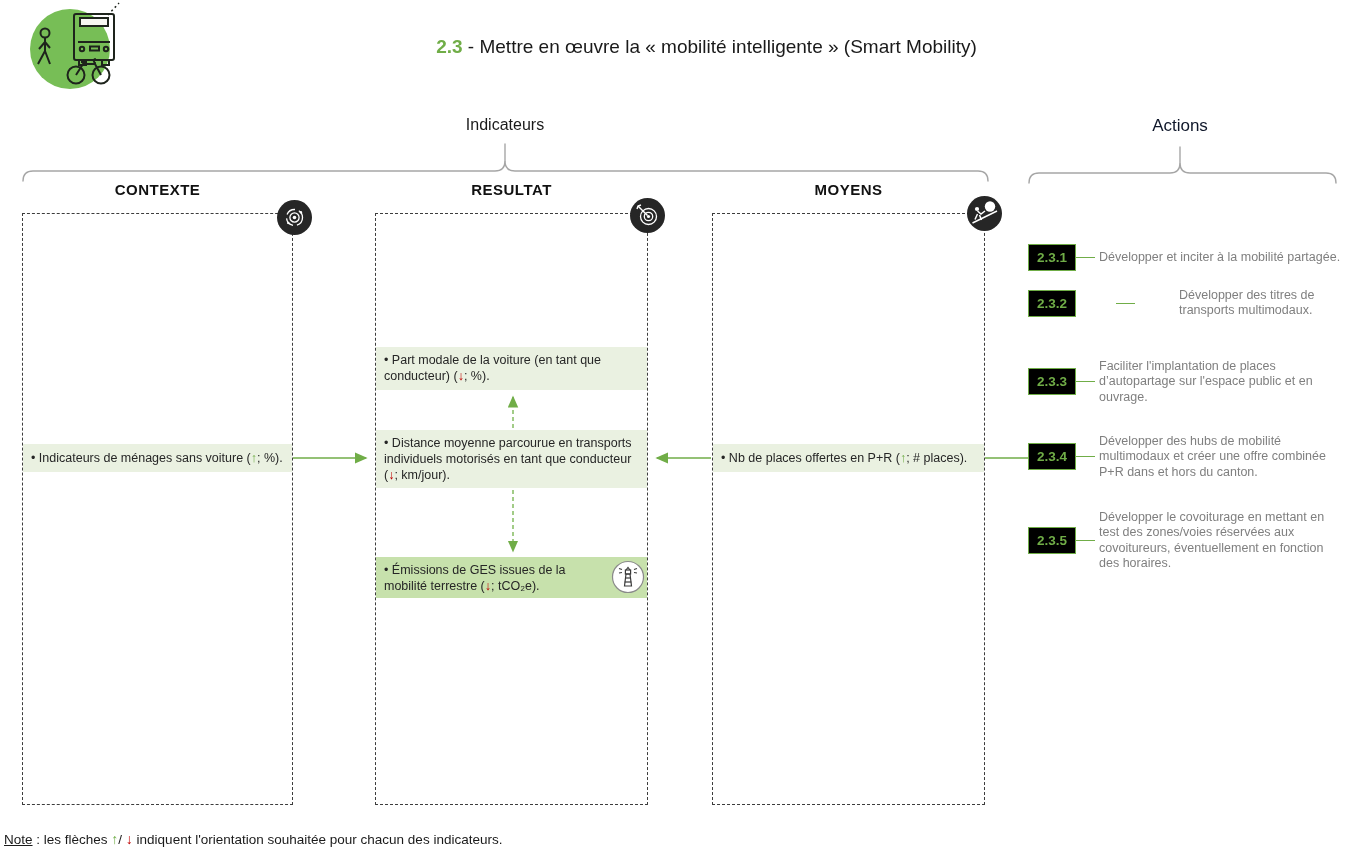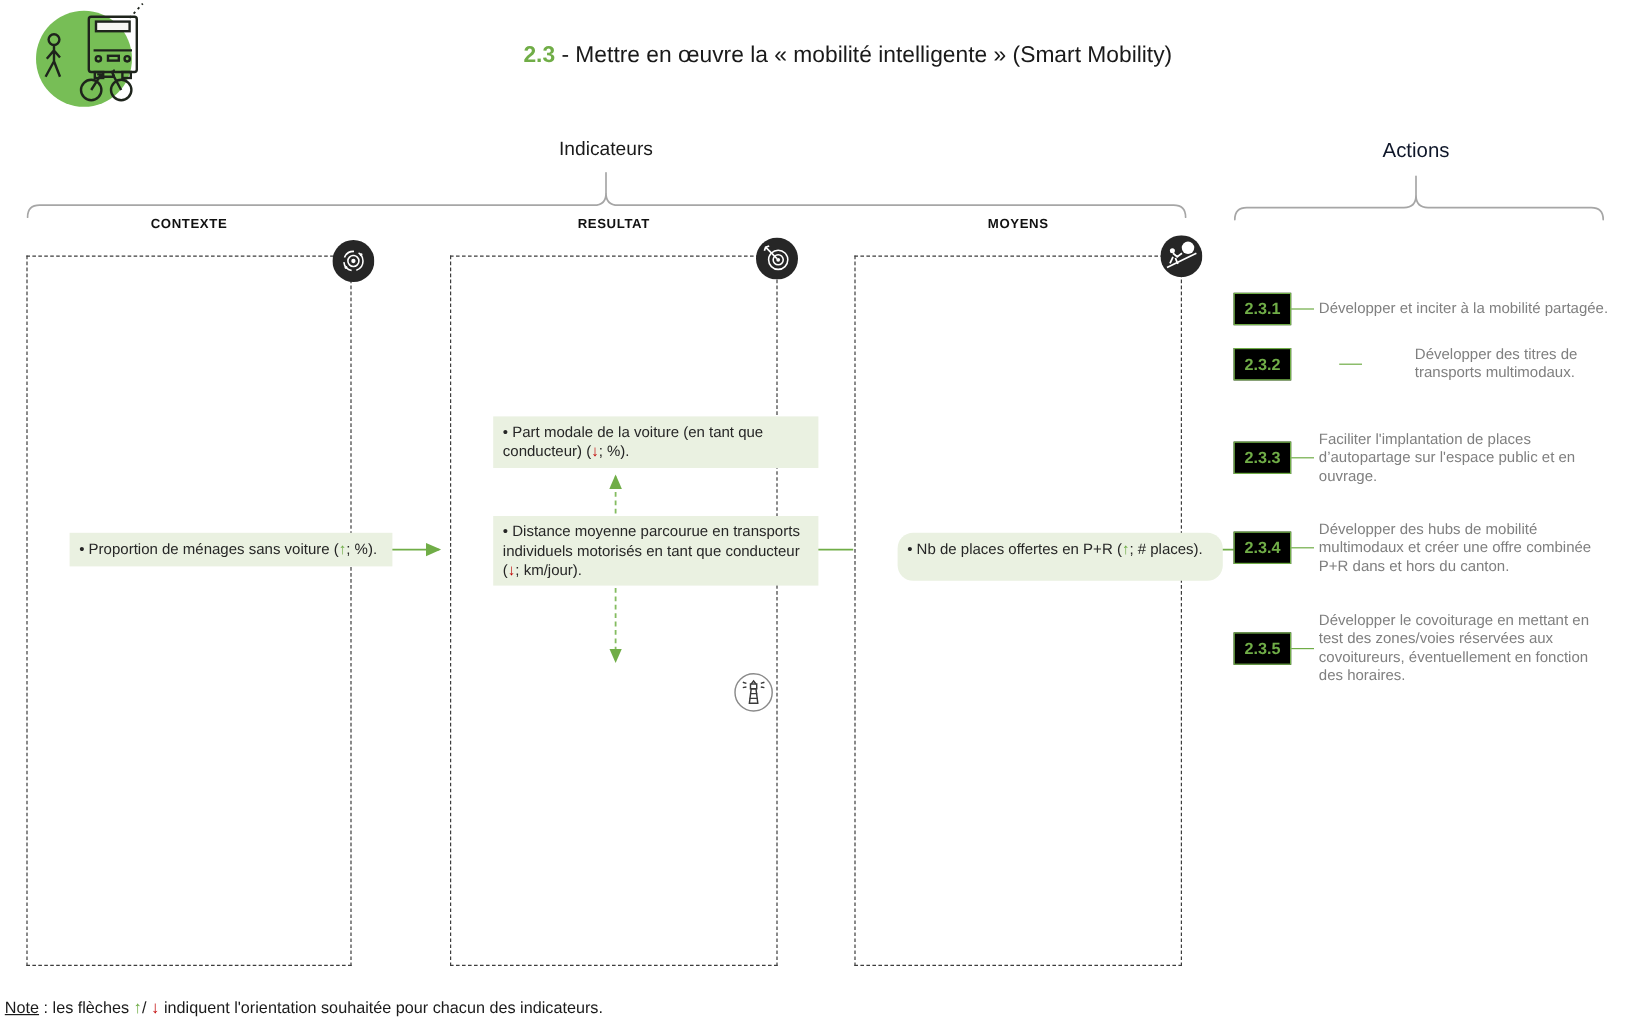--- a/index.html
+++ b/index.html
@@ -14,38 +14,38 @@
 
   .group-label{position:absolute;top:116px;font-size:16px;color:#1a1a1a;}
   #indicateurs-label{left:405px;width:200px;text-align:center;}
   #actions-label{left:1080px;width:200px;text-align:center;color:#0f172a;font-size:17px;}
 
   
   .dbox{position:absolute;top:213px;height:592px;border:1.5px dashed #3d3d3d;box-sizing:border-box;background:transparent;}
   #box-contexte{left:22px;width:271px;}
   #box-resultat{left:375px;width:273px;}
   #box-moyens{left:712px;width:273px;}
-  .box-label{position:absolute;top:181px;height:22px;font-size:11px;font-weight:600;letter-spacing:.5px;color:#111;text-align:center;}
+  .box-label{position:absolute;top:181px;height:22px;font-size:15px;font-weight:600;letter-spacing:.5px;color:#111;text-align:center;}
   #lbl-contexte{left:22px;width:271px;}
   #lbl-resultat{left:375px;width:273px;}
   #lbl-moyens{left:712px;width:273px;}
 
   .corner-icon{position:absolute;width:35px;height:35px;}
   #icon-contexte{left:277px;top:200px;}
   #icon-resultat{left:630px;top:198px;}
   #icon-moyens{left:967px;top:196px;}
 
   
   .item{position:absolute;background:#EAF1E1;color:#262626;font-size:12.5px;line-height:1.28;
-        padding:5px 6px 5px 8px;box-sizing:border-box;margin-left:35px;}
+        padding:5px 6px 5px 8px;box-sizing:border-box;}
   #item-contexte{left:23px;top:444px;width:269px;height:28px;padding-top:6px;}
   #item-res-1{left:376px;top:347px;width:271px;height:43px;}
   #item-res-2{left:376px;top:430px;width:271px;height:58px;}
   #item-res-3{left:376px;top:557px;width:271px;height:41px;background:#C7E1AC;padding-right:40px;}
-  #item-moyens{left:713px;top:444px;width:271px;height:40px;padding-top:6px;border-radius:13px;}
+  #item-moyens{left:713px;top:444px;width:271px;height:28px;padding-top:6px;}
   .arr{font-weight:bold;}
   .arr[data-dir="up"]{color:#70AD47;}
   .arr[data-dir="down"]{color:#C00000;}
 
   #lighthouse{position:absolute;left:611px;top:560px;width:34px;height:34px;}
 
   
   .action-row{position:absolute;left:1028px;width:318px;display:flex;align-items:center;}
   .action-badge{flex:0 0 auto;width:46px;height:25px;border:1.5px solid #70AD47;color:#70AD47;
                 font-weight:bold;font-size:13.5px;display:flex;align-items:center;justify-content:center;background:#000000;}
@@ -158,31 +158,34 @@
     <line x1="-12" y1="9.5" x2="12.5" y2="-2.5" stroke="#fff" stroke-width="1.4"></line>
     <circle cx="5.5" cy="-7" r="5.2" fill="#fff"></circle>
     <circle cx="-7.5" cy="-4.5" r="2.1" fill="#fff"></circle>
     <g stroke="#fff" stroke-width="1.5" fill="none">
       <path d="M-7 -2.5 L-3.5 0.5 L0.5 -2.5"></path>
       <path d="M-7 0.5 L-9.5 6 M-5 1.5 L-3 6.5"></path>
     </g>
   </svg>
 
   <div class="item" id="item-contexte">
-    <span>• Proportion de ménages sans voiture (</span><span class="arr" data-dir="up">↑</span><span>; %).</span>
+    <span>• Indicateurs de ménages sans voiture (</span><span class="arr" data-dir="up">↑</span><span>; %).</span>
   </div>
 
   <div class="item" id="item-res-1">
     <span>• Part modale de la voiture (en tant que conducteur) (</span><span class="arr" data-dir="down">↓</span><span>; %).</span>
   </div>
 
   <div class="item" id="item-res-2">
     <span>• Distance moyenne parcourue en transports individuels motorisés en tant que conducteur (</span><span class="arr" data-dir="down">↓</span><span>; km/jour).</span>
   </div>
 
+  <div class="item" id="item-res-3">
+    <span>• Émissions de GES issues de la mobilité terrestre (</span><span class="arr" data-dir="down">↓</span><span>; tCO₂e).</span>
+  </div>
 
   <svg id="lighthouse" viewBox="-17 -17 34 34">
     <circle cx="0" cy="0" r="15.5" fill="#fff" stroke="#8a8a8a" stroke-width="1.2"></circle>
     <g stroke="#3a3a3a" stroke-width="1.2" fill="none">
       <path d="M-3.5 9 L-2 -3 L2 -3 L3.5 9 Z"></path>
       <line x1="-3" y1="1" x2="3" y2="1"></line>
       <line x1="-3.3" y1="5" x2="3.3" y2="5"></line>
       <rect x="-2.6" y="-7" width="5.2" height="4"></rect>
       <path d="M-2 -7 L0 -9.5 L2 -7"></path>
       <path d="M-6 -7.5 L-9 -8.5 M-6 -4.5 L-9 -4 M6 -7.5 L9 -8.5 M6 -4.5 L9 -4"></path>

